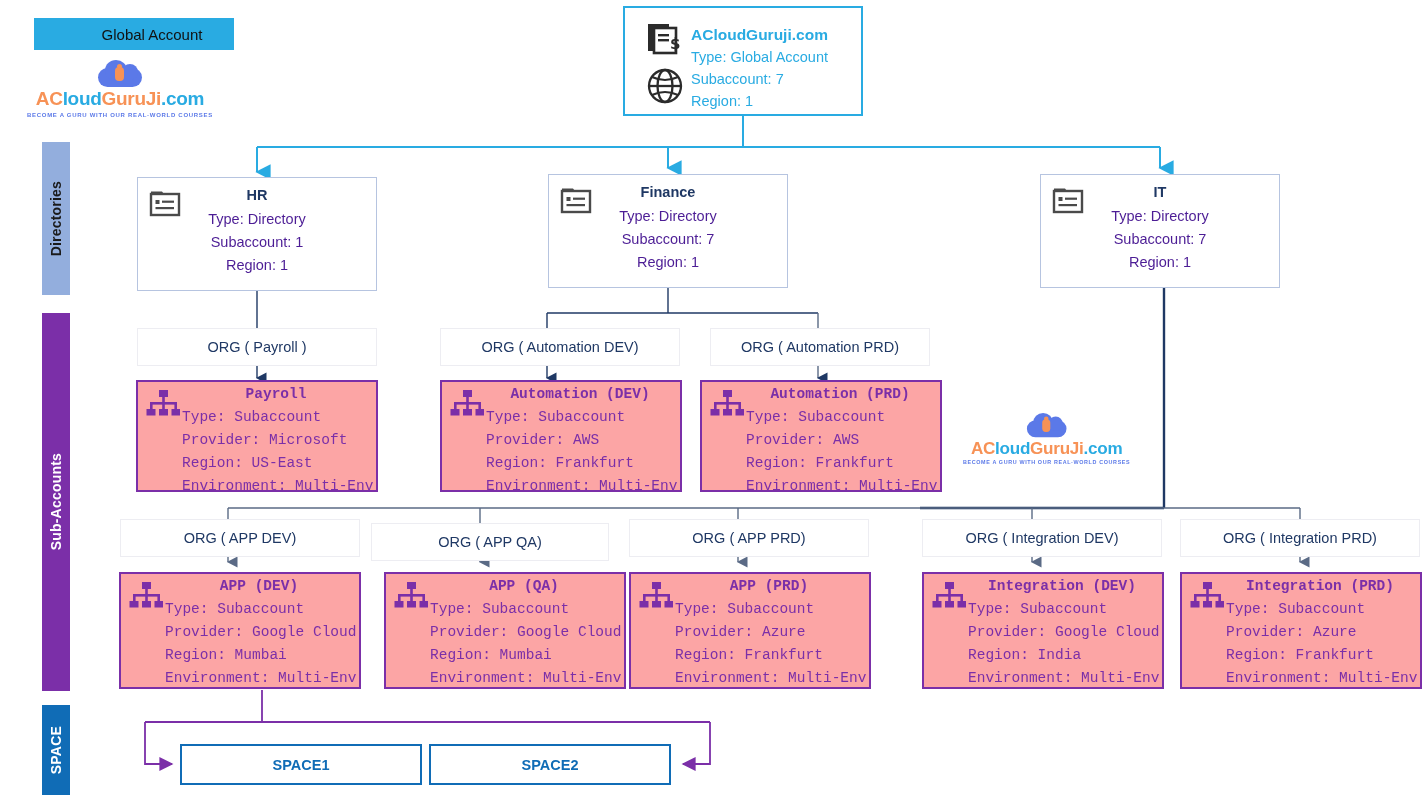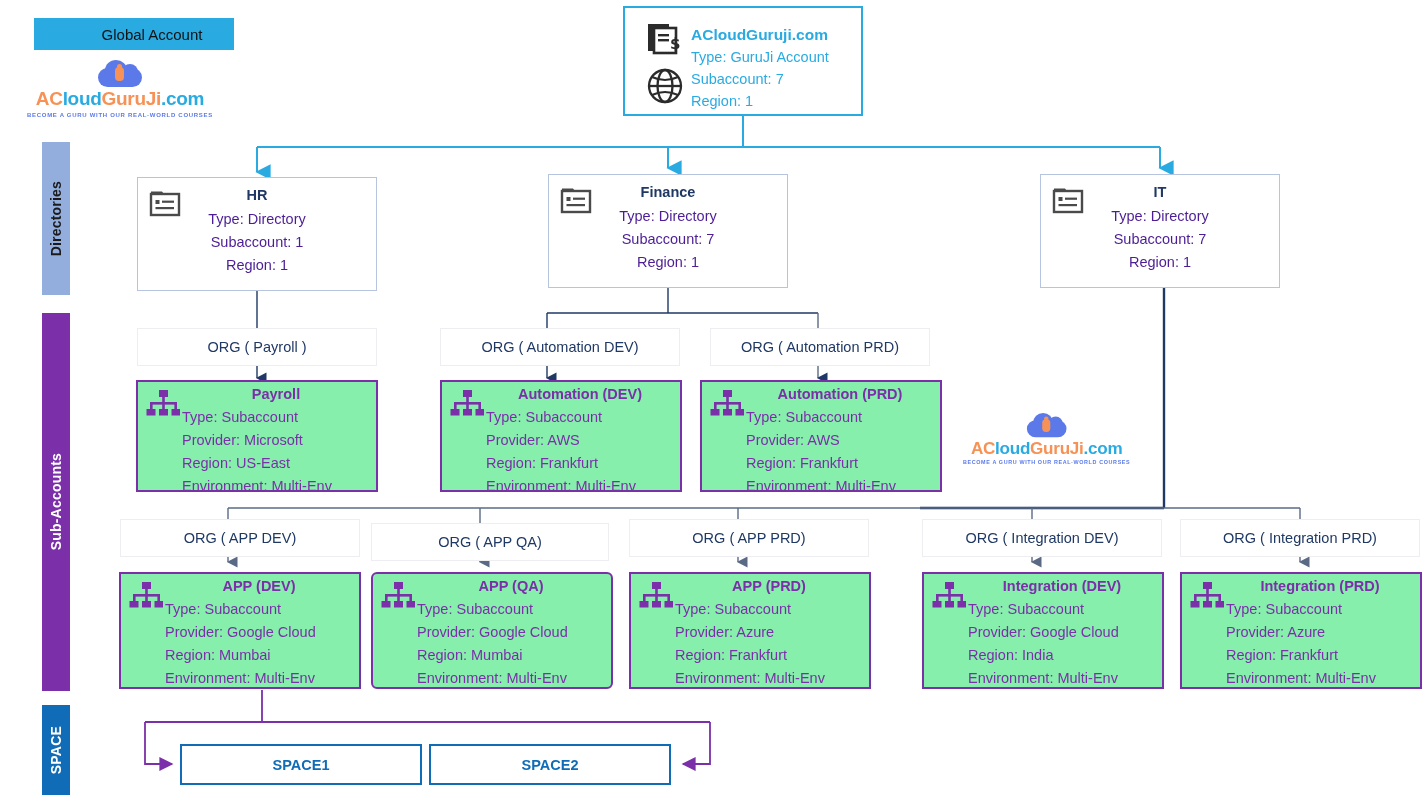--- a/index.html
+++ b/index.html
@@ -49,21 +49,21 @@
   .dir-lines{position:absolute;left:0;right:0;top:30px;text-align:center;
              font-size:14.5px;color:#4c1d95;line-height:23px;}
   .dir-lines div{white-space:nowrap;}
 
   
   .org-box{position:absolute;box-sizing:border-box;border:1px solid #ededf2;background:#fff;
            display:flex;align-items:center;justify-content:center;
            font-size:14.5px;font-weight:normal;color:#1f3864;white-space:nowrap;}
 
   
-  .sub-card{position:absolute;box-sizing:border-box;border:2px solid #7b2fa8;background:#86efac;}
+  .sub-card{position:absolute;box-sizing:border-box;border:2px solid #7b2fa8;background:#fca5a5;font-family:Liberation Mono, monospace;}
   .sub-icon{position:absolute;left:8px;top:8px;width:34px;height:26px;}
   .sub-title{position:absolute;left:44px;right:6px;top:4px;text-align:center;
              font-size:14.5px;font-weight:bold;color:#7b2fa8;white-space:nowrap;}
   .sub-lines{position:absolute;left:44px;right:2px;top:24px;text-align:left;
              font-size:14.5px;color:#7b2fa8;line-height:23px;}
   .sub-lines div{white-space:nowrap;}
 
   
   .space-box{position:absolute;box-sizing:border-box;border:2px solid #106cb6;background:#fff;
              display:flex;align-items:center;justify-content:center;
@@ -197,21 +197,21 @@
     </svg>
     <svg class="root-icon2" viewBox="0 0 38 38">
       <circle cx="19" cy="19" r="16" fill="none" stroke="#2b2b2b" stroke-width="2.3"></circle>
       <ellipse cx="19" cy="19" rx="7.5" ry="16" fill="none" stroke="#2b2b2b" stroke-width="2.3"></ellipse>
       <line x1="3" y1="19" x2="35" y2="19" stroke="#2b2b2b" stroke-width="2.3"></line>
       <path d="M6,10 Q19,16 32,10" fill="none" stroke="#2b2b2b" stroke-width="2.1"></path>
       <path d="M6,28 Q19,22 32,28" fill="none" stroke="#2b2b2b" stroke-width="2.1"></path>
     </svg>
     <div class="root-title">ACloudGuruji.com</div>
     <div class="root-lines">
-      <div>Type: GuruJi Account</div>
+      <div>Type: Global Account</div>
       <div>Subaccount: 7</div>
       <div>Region: 1</div>
     </div>
   </div>
 
   <div class="card dir-card" style="left:137px;top:177px;width:240px;height:114px;">
     <svg class="dir-icon" viewBox="0 0 32 27">
       <rect x="2" y="4" width="28" height="21" fill="#fff" stroke="#4a4a4a" stroke-width="2.4"></rect>
       <path d="M2,4 L2,1.5 L13,1.5 L15,4 Z" fill="#4a4a4a"></path>
       <rect x="6.5" y="10" width="4" height="4" fill="#4a4a4a"></rect>
@@ -361,21 +361,21 @@
     </svg>
     <div class="sub-title">APP (DEV)</div>
     <div class="sub-lines">
       <div>Type: Subaccount</div>
       <div>Provider: Google Cloud</div>
       <div>Region: Mumbai</div>
       <div>Environment: Multi-Env</div>
     </div>
   </div>
 
-  <div class="sub-card" style="left:371px;top:572px;width:242px;height:117px;border-radius:6px;">
+  <div class="sub-card" style="left:384px;top:572px;width:242px;height:117px;">
     <svg class="sub-icon" viewBox="0 0 34 26">
       <rect x="13" y="0" width="9" height="7" fill="#7b2fa8"></rect>
       <rect x="16.2" y="7" width="2.6" height="6" fill="#7b2fa8"></rect>
       <rect x="4" y="12" width="27" height="2.6" fill="#7b2fa8"></rect>
       <rect x="4" y="14" width="2.6" height="5" fill="#7b2fa8"></rect>
       <rect x="16.2" y="14" width="2.6" height="5" fill="#7b2fa8"></rect>
       <rect x="28.4" y="14" width="2.6" height="5" fill="#7b2fa8"></rect>
       <rect x="0.5" y="19" width="9" height="6.5" fill="#7b2fa8"></rect>
       <rect x="13" y="19" width="9" height="6.5" fill="#7b2fa8"></rect>
       <rect x="25.5" y="19" width="8.5" height="6.5" fill="#7b2fa8"></rect>

